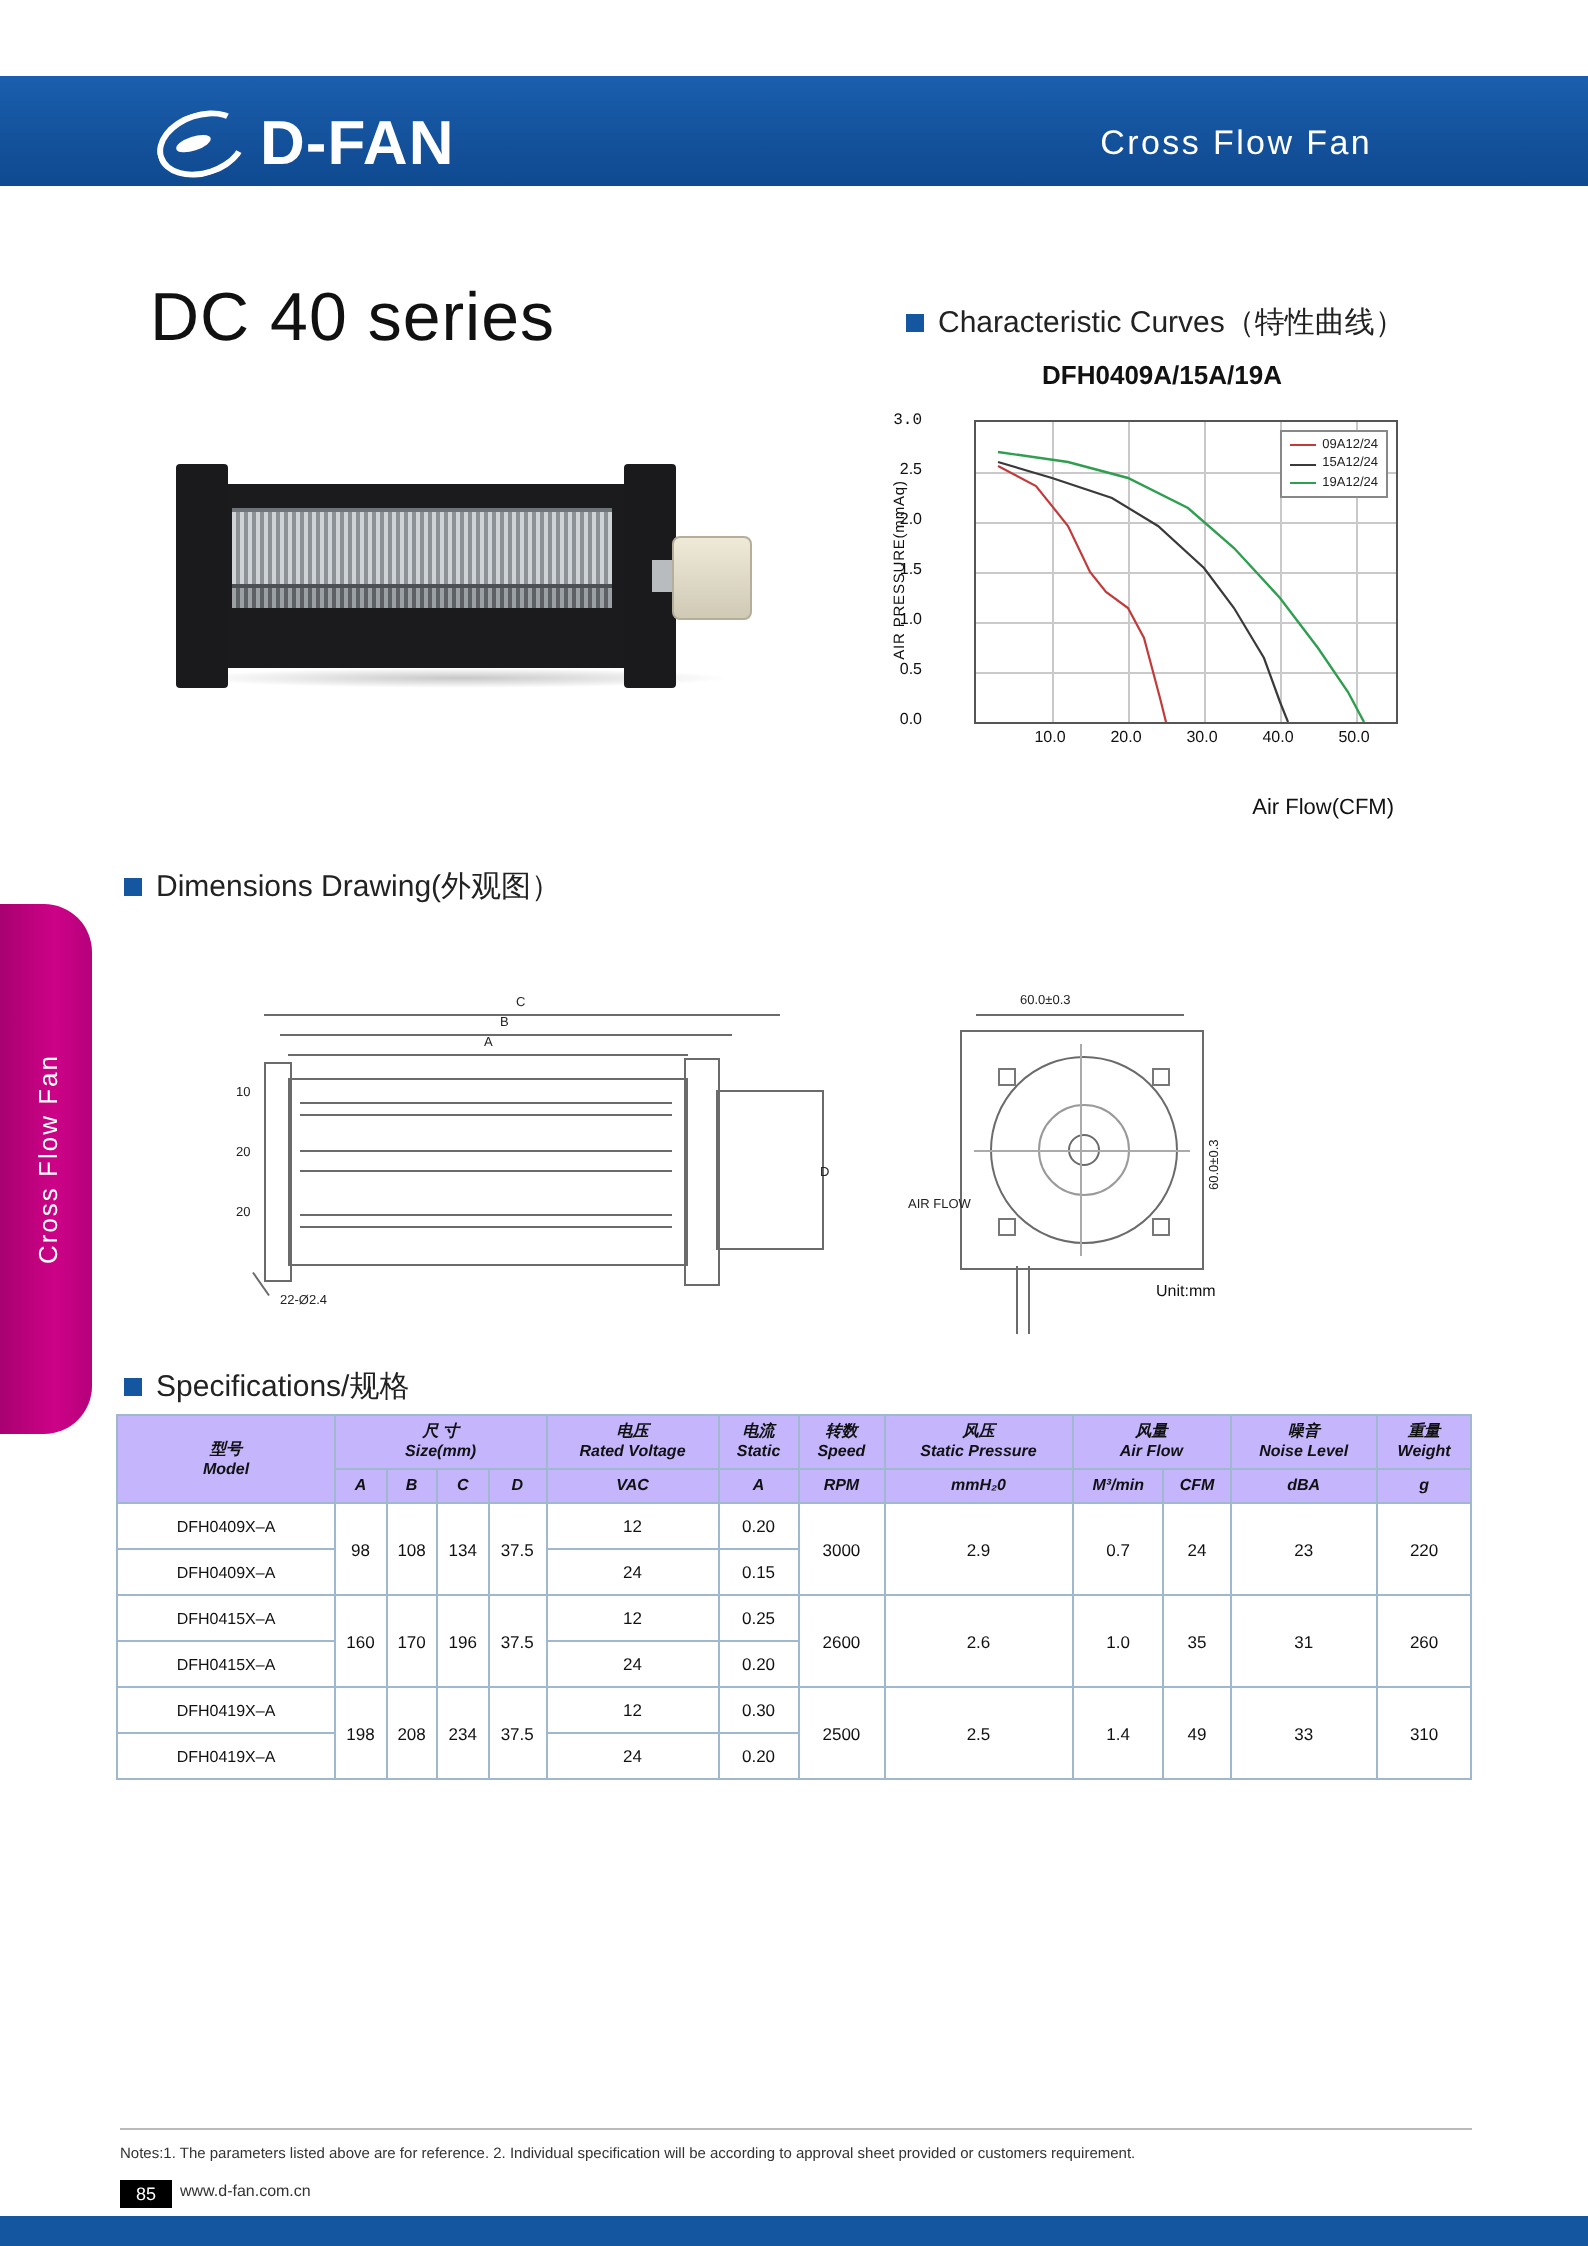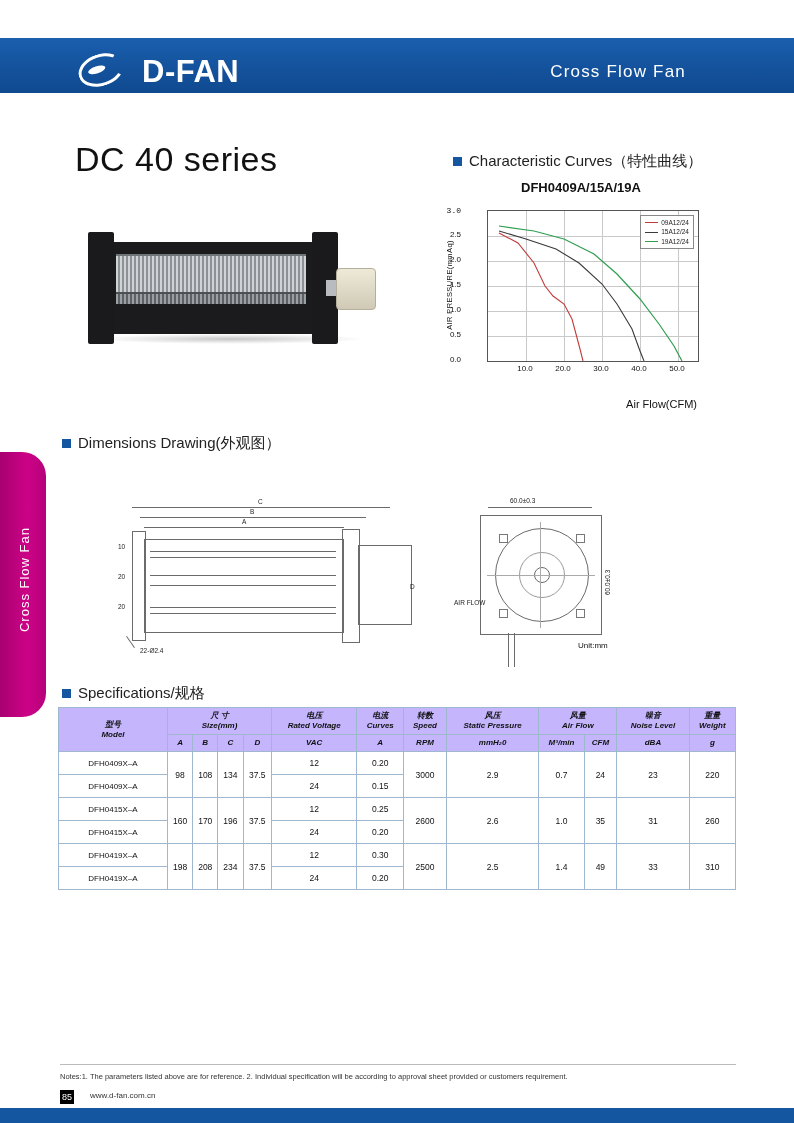--- a/index.html
+++ b/index.html
@@ -8,21 +8,21 @@
     font-family:"Liberation Sans",sans-serif;color:#222;
     position:relative;overflow:hidden;
   }
   
   .top-bar{
     position:absolute;left:0;top:38px;width:794px;height:55px;
     background:#1456a0;
     background:linear-gradient(to bottom,#1a5fae 0%,#14529c 55%,#0f4a90 100%);
   }
   .logo{
-    position:absolute;left:78px;top:54px;display:flex;align-items:flex-start;gap:18px;
+    position:absolute;left:78px;top:54px;display:flex;align-items:center;gap:6px;
   }
   .logo-mark{
     width:40px;height:26px;border:3px solid #ffffff;border-radius:50%;
     border-right-color:transparent;transform:rotate(-18deg);
     position:relative;
   }
   .logo-mark:after{
     content:"";position:absolute;left:7px;top:8px;width:18px;height:7px;
     background:#ffffff;border-radius:50%;
   }
@@ -143,21 +143,21 @@
   th,td{border:1px solid #9fb7cf;text-align:center;}
   thead th{background:#c4b5fd;font-size:8px;padding:3px 2px;line-height:1.25;font-style:italic;}
   tbody td{background:#fff;height:20px;}
   .model-col{width:104px;text-align:center;font-size:8px;}
   
   .notes{
     position:absolute;left:60px;top:1072px;width:680px;font-size:7.5px;color:#333;
   }
   .foot-rule{position:absolute;left:60px;top:1064px;width:676px;height:1px;background:#bbb;}
   .page-num{
-    position:absolute;left:60px;top:1090px;width:14px;height:14px;background:#000000;
+    position:absolute;left:60px;top:1090px;width:26px;height:14px;background:#000000;
     color:#fff;font-size:9px;text-align:center;line-height:14px;
   }
   .site{position:absolute;left:90px;top:1091px;font-size:8px;color:#333;}
   .bottom-bar{position:absolute;left:0;top:1108px;width:794px;height:15px;background:#1456a0;}
   .top-white{position:absolute;left:0;top:0;width:794px;height:38px;background:#fff;}
 </style>
 </head>
 <body>
 
 <div class="top-white"></div>
@@ -315,21 +315,21 @@
       <th colspan="4">
         <div>尺 寸</div>
         <div>Size(mm)</div>
       </th>
       <th rowspan="1">
         <div>电压</div>
         <div>Rated Voltage</div>
       </th>
       <th rowspan="1">
         <div>电流</div>
-        <div>Curves</div>
+        <div>Static</div>
       </th>
       <th rowspan="1">
         <div>转数</div>
         <div>Speed</div>
       </th>
       <th rowspan="1">
         <div>风压</div>
         <div>Static Pressure</div>
       </th>
       <th colspan="2">

